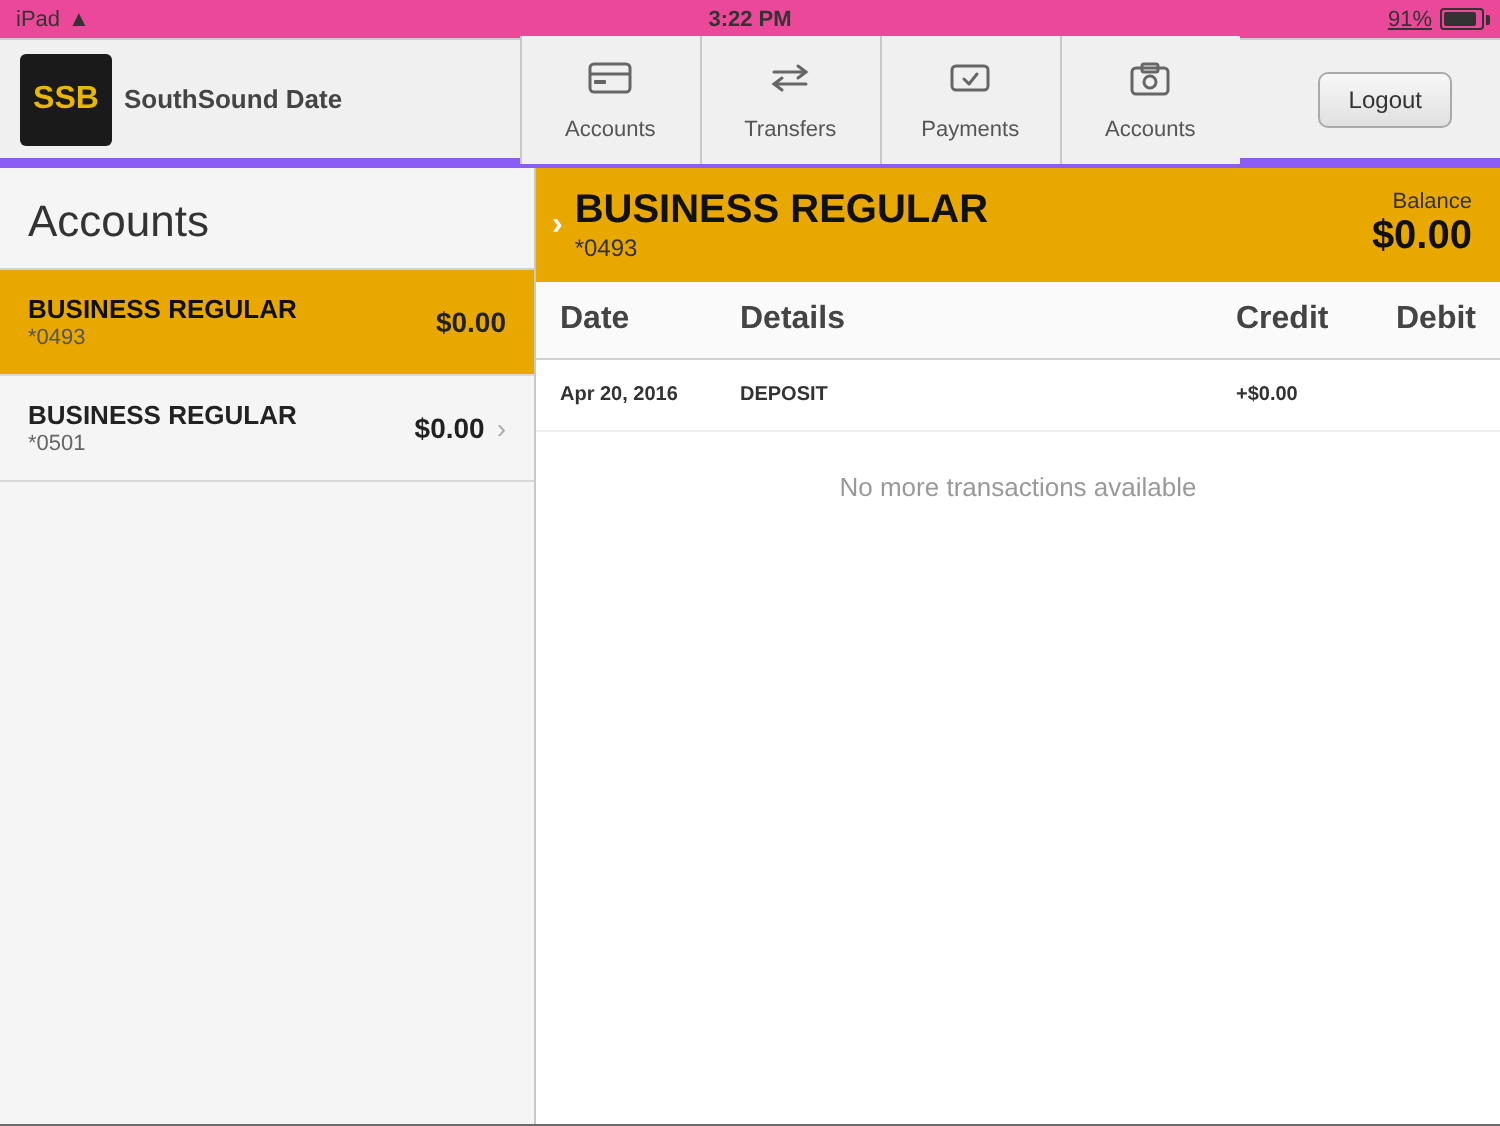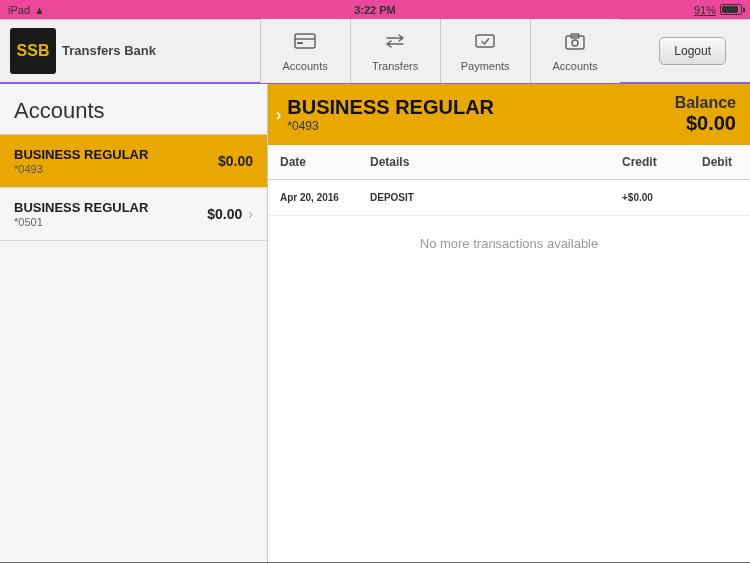--- a/index.html
+++ b/index.html
@@ -21,21 +21,21 @@
     .status-center { position: absolute; left: 50%; transform: translateX(-50%); font-weight: 600; }
     .status-right { display: flex; align-items: center; gap: 4px; text-decoration: underline; }
     .battery-icon { width: 22px; height: 11px; border: 1.5px solid #333; border-radius: 2px; display: inline-flex; align-items: center; padding: 1px; position: relative; }
     .battery-icon::after { content: ''; width: 2px; height: 5px; background: #333; position: absolute; right: -4px; top: 50%; transform: translateY(-50%); border-radius: 0 1px 1px 0; }
     .battery-fill { height: 100%; width: 91%; background: #333; border-radius: 1px; }
 
     
     .top-nav {
       height: 64px;
       background: #f0f0f0;
-      border-bottom: 2px solid #8b5cf6;
+      border-bottom: 5px solid #8b5cf6;
       display: flex;
       align-items: center;
     }
     .logo-area {
       width: 220px;
       display: flex;
       align-items: center;
       padding-left: 10px;
       flex-shrink: 0;
     }
@@ -171,32 +171,32 @@
     .header-account-name {
       font-size: 20px;
       font-weight: 700;
       color: #111;
     }
     .header-account-number {
       font-size: 12px;
       color: #333;
     }
     .header-balance { text-align: right; }
-    .balance-label { font-size: 16px; color: #333; font-weight: bold; }
+    .balance-label { font-size: 11px; color: #333; }
     .balance-amount { font-size: 20px; font-weight: 700; color: #111; }
 
     
     .transactions-table { width: 100%; border-collapse: collapse; }
     .table-header-row {
       border-bottom: 1px solid #d0d0d0;
     }
     .table-header-row th {
       padding: 10px 12px;
       text-align: left;
-      font-size: 12px;
+      font-size: 16px;
       font-weight: 600;
       color: #444;
       background: #fafafa;
     }
     .th-date { width: 90px; }
     .th-credit { width: 80px; text-align: right; }
     .th-debit { width: 60px; text-align: right; }
 
     .table-row td {
       padding: 12px 12px;
@@ -240,21 +240,21 @@
         <span class="battery-fill"></span>
       </span>
   </div>
 </div>
 
 <div class="top-nav">
   <div class="logo-area">
     <div class="logo-box">
       <span class="logo-ssb">SSB</span>
     </div>
-    <span class="logo-text">Transfers Bank</span>
+    <span class="logo-text">SouthSound Date</span>
   </div>
   <div class="nav-tabs">
     <div class="nav-tab">
       <span class="nav-icon">
         <svg width="24" height="20" viewBox="0 0 24 20" fill="none">
           <rect x="2" y="3" width="20" height="14" rx="2" stroke="#666" stroke-width="1.5" fill="none"></rect>
           <line x1="2" y1="8" x2="22" y2="8" stroke="#666" stroke-width="1.5"></line>
           <rect x="4" y="11" width="6" height="2" rx="0.5" fill="#666"></rect>
         </svg>
       </span>

